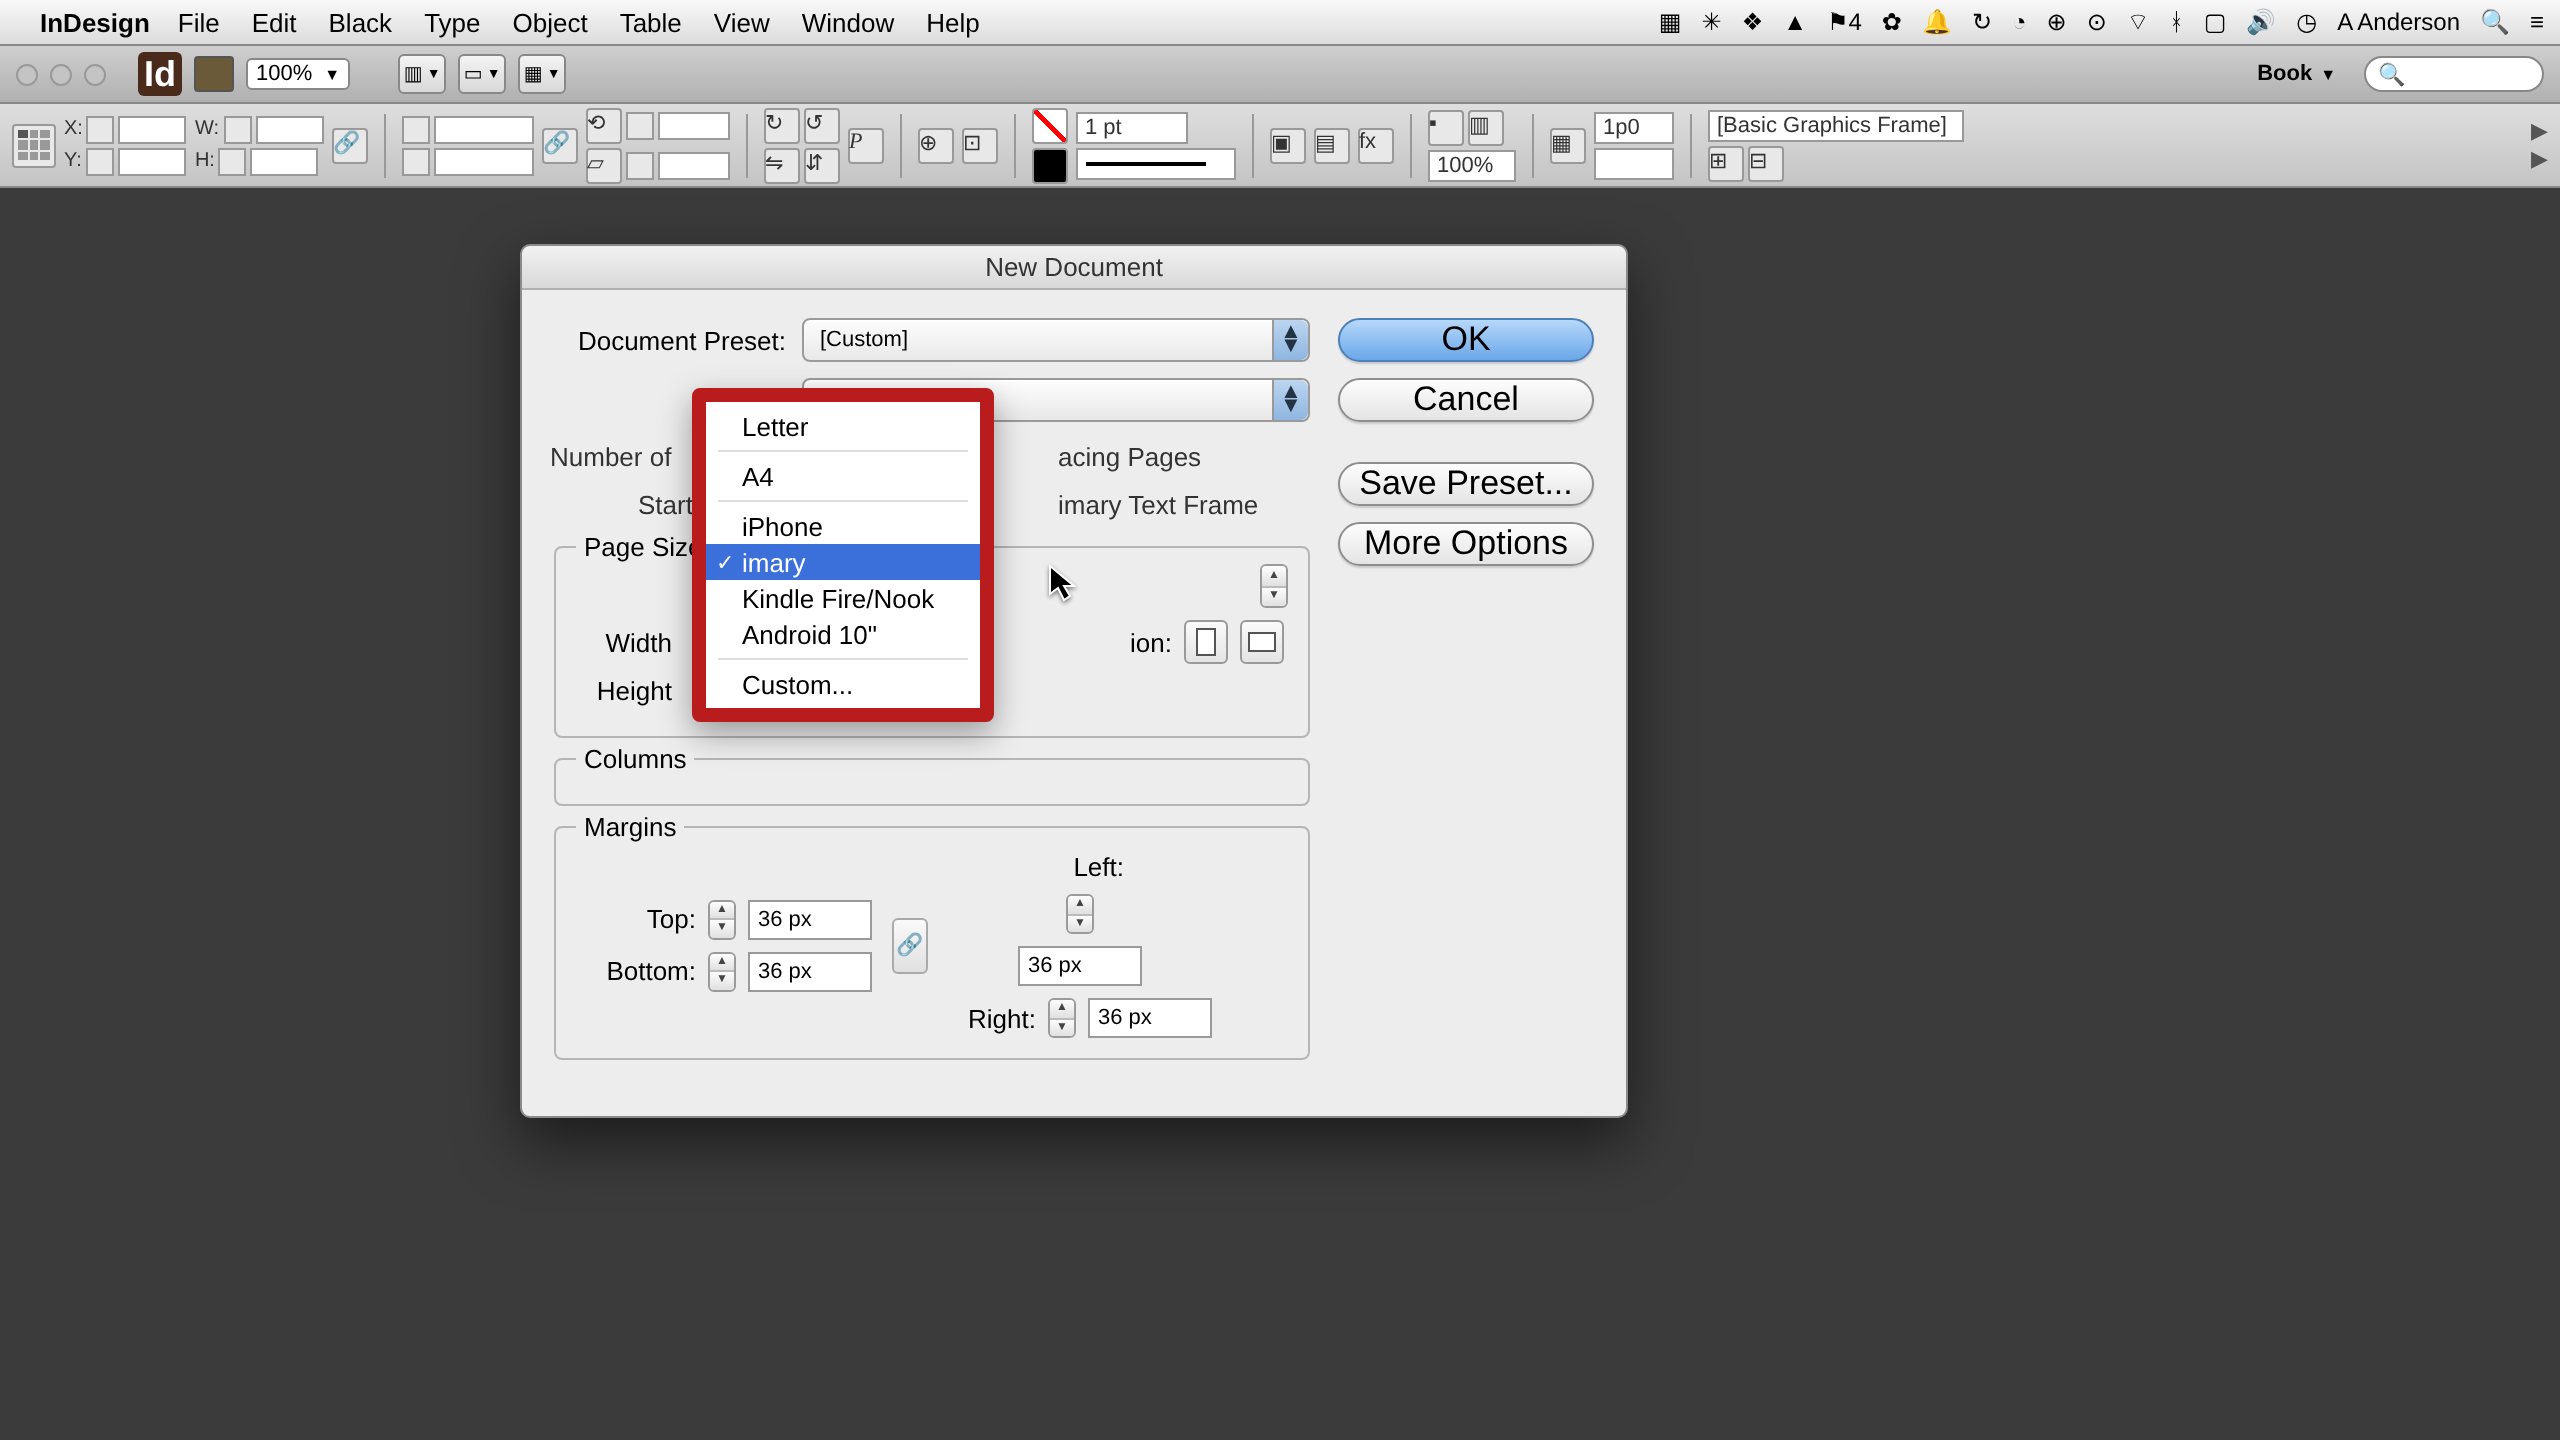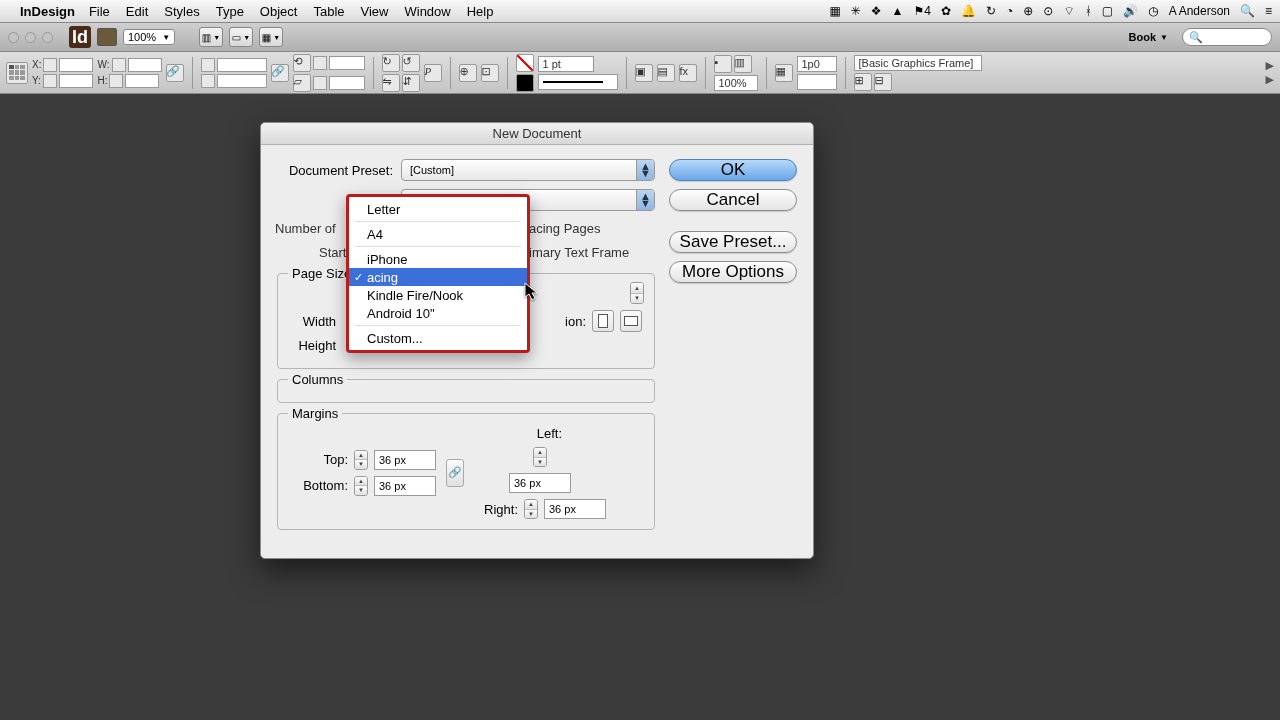--- a/index.html
+++ b/index.html
@@ -121,21 +121,21 @@
 
 .orient-btn { width:22px; height:22px; border:1px solid #9a9a9a; background:linear-gradient(#fafafa,#e4e4e4); border-radius:3px; display:flex; align-items:center; justify-content:center; }
 .orient-btn .pg { border:1px solid #555; background:#fff; }
 .orient-btn .portrait { width:10px; height:14px; }
 .orient-btn .landscape { width:14px; height:10px; }
 
 .mac-button { height:22px; border:1px solid #8e8e8e; border-radius:11px; background:linear-gradient(#fdfdfd,#e4e4e4); font-size:17px; display:flex; align-items:center; justify-content:center; box-shadow:0 1px 1px rgba(0,0,0,0.15); }
 .mac-button.primary { background:linear-gradient(#b7d8fb,#6aa7e8); border-color:#4d7fb8; font-weight:500; }
 
 
-.dropdown-menu { position:absolute; left:85px; top:49px; width:184px; background:#fff; border:3px solid #b91c1c; border-radius:4px; box-shadow:0 6px 16px rgba(0,0,0,0.35); padding:3px 0; z-index:50; }
+.dropdown-menu { position:absolute; left:85px; top:49px; width:151px; background:#fff; border:7px solid #b91c1c; border-radius:4px; box-shadow:0 6px 16px rgba(0,0,0,0.35); padding:3px 0; z-index:50; }
 .dd-item { height:18px; display:flex; align-items:center; padding:0 18px; font-size:13px; position:relative; }
 .dd-item.selected { background:#3b6fd9; color:#fff; }
 .dd-item.selected::before { content:"✓"; position:absolute; left:5px; font-size:11px; }
 .dd-sep { height:1px; background:#ddd; margin:3px 6px; }
 
 .partial-text { position:absolute; font-size:13px; color:#333; }
 
 .cursor { position:absolute; left:524px; top:282px; width:14px; height:20px; z-index:60; pointer-events:none; }
 .cursor svg { filter: drop-shadow(0 1px 1px rgba(0,0,0,0.5)); }
 
@@ -143,21 +143,21 @@
 .grid-corner span { background:#d4d4d4; }
 </style>
 </head>
 <body>
 
 <div class="menubar">
   <span class="apple"></span>
   <span class="app-name">InDesign</span>
   <span class="menu-item">File</span>
   <span class="menu-item">Edit</span>
-  <span class="menu-item">Styles</span>
+  <span class="menu-item">Black</span>
   <span class="menu-item">Type</span>
   <span class="menu-item">Object</span>
   <span class="menu-item">Table</span>
   <span class="menu-item">View</span>
   <span class="menu-item">Window</span>
   <span class="menu-item">Help</span>
   <div class="right-icons">
     <span>▦</span>
     <span>✳</span>
     <span>❖</span>
@@ -663,21 +663,21 @@
           </div>
         </div>
       </div>
 
       <div class="dropdown-menu">
         <div class="dd-item">Letter</div>
         <div class="dd-sep"></div>
         <div class="dd-item">A4</div>
         <div class="dd-sep"></div>
         <div class="dd-item">iPhone</div>
-        <div class="dd-item selected">acing</div>
+        <div class="dd-item selected">imary</div>
         <div class="dd-item">Kindle Fire/Nook</div>
         <div class="dd-item">Android 10"</div>
         <div class="dd-sep"></div>
         <div class="dd-item">Custom...</div>
       </div>
     </div>
 
     <div class="dialog-right">
       <div class="mac-button primary">OK</div>
       <div class="mac-button">Cancel</div>

